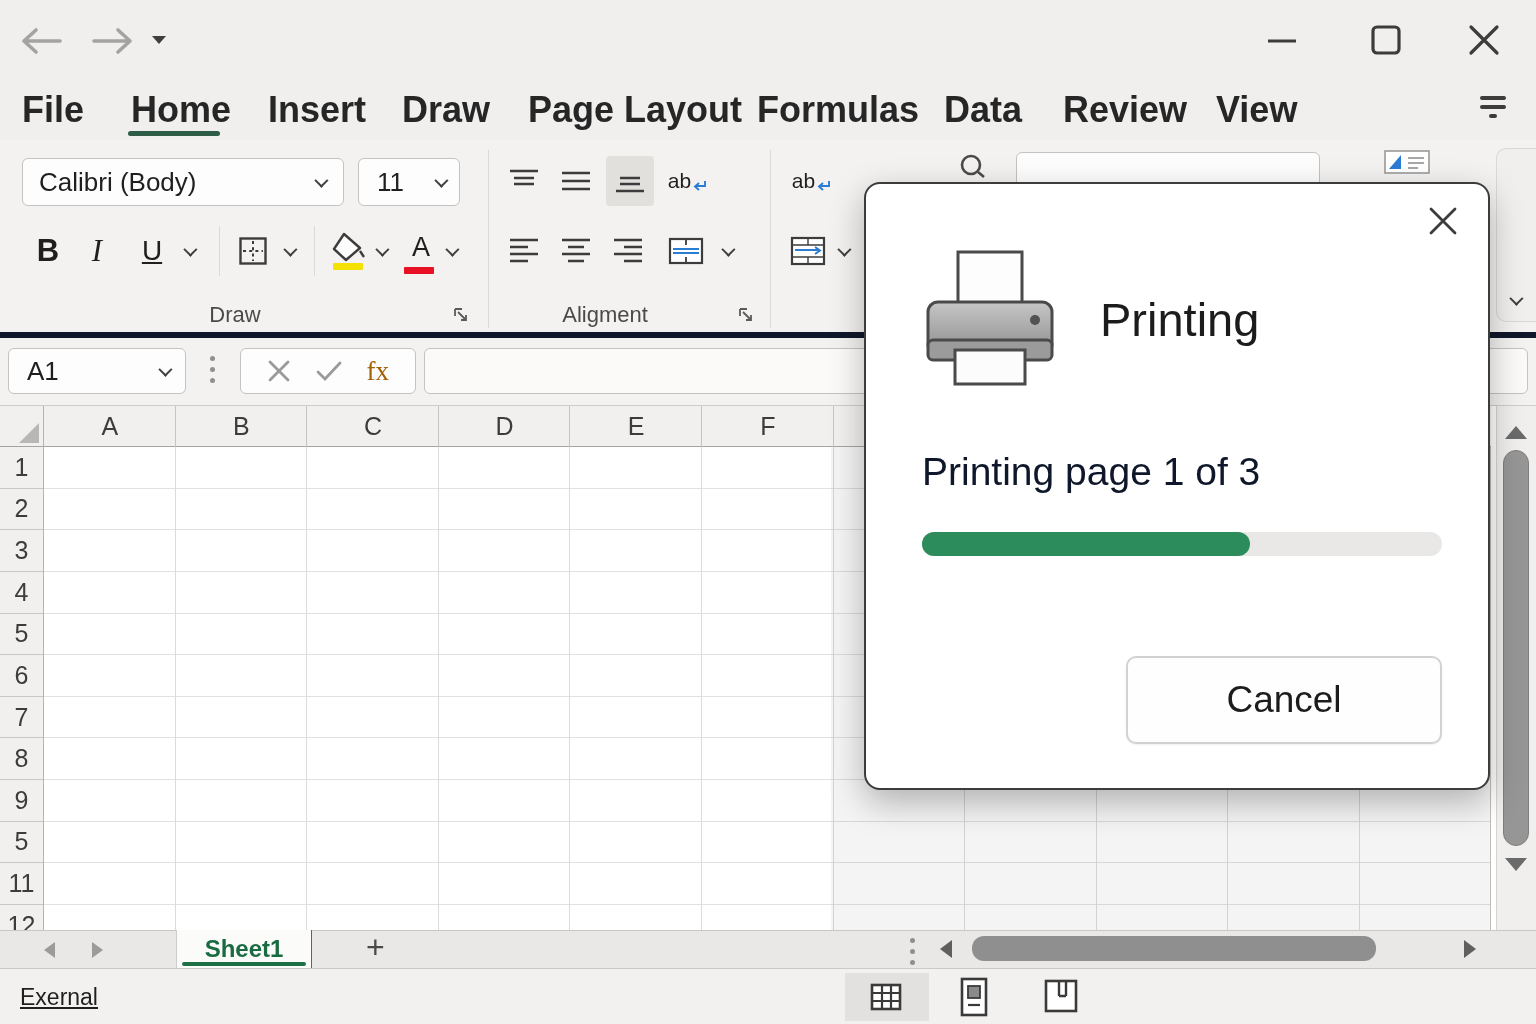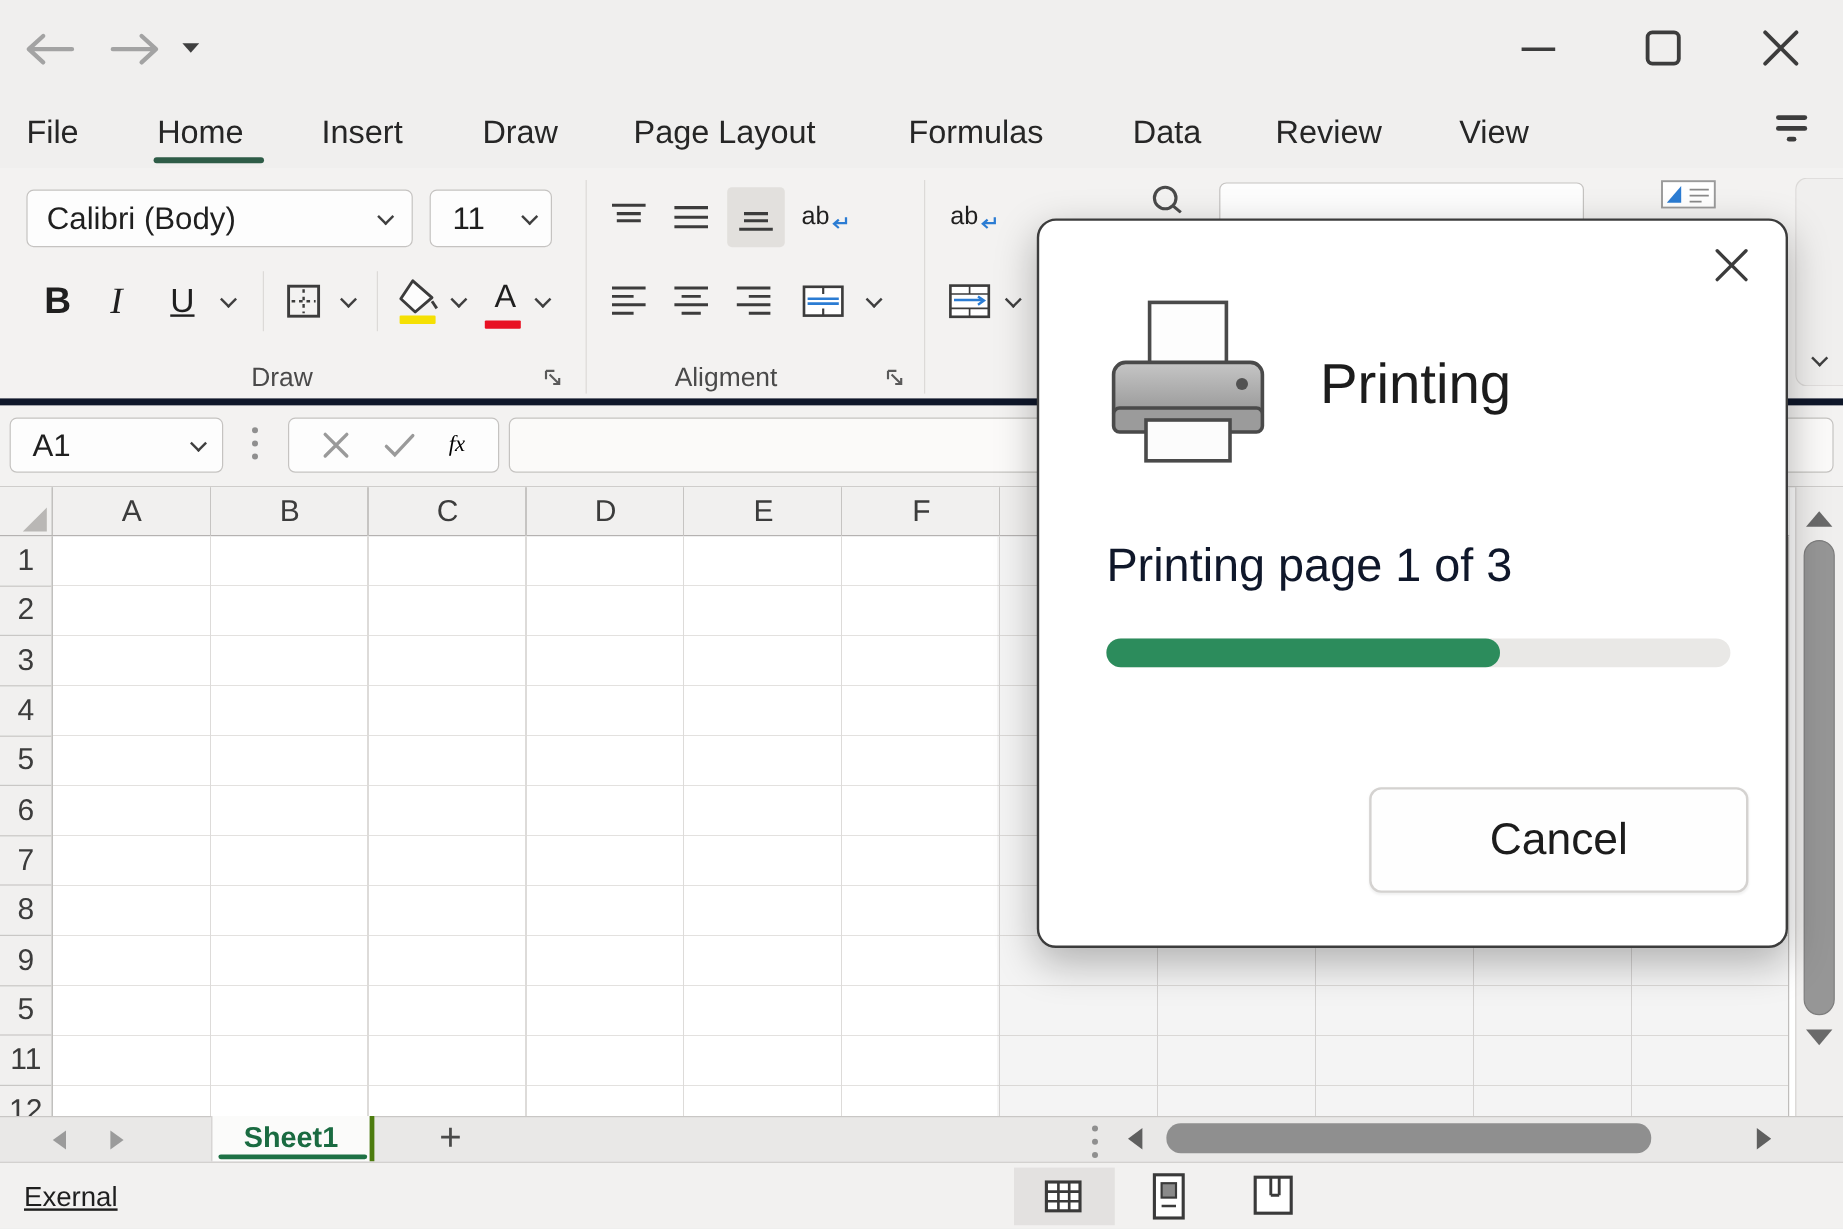--- a/index.html
+++ b/index.html
@@ -9,21 +9,21 @@
     font-family:"Liberation Sans", sans-serif; color:#1f1f1f; background:#fff;
   }
   
   .titlebar{ position:absolute; left:0; top:0; width:1536px; height:80px; background:#f0efee; }
   .nav-arrow{ position:absolute; top:26px; }
   .title-caret{ position:absolute; left:152px; top:36px; width:0; height:0;
     border-left:7px solid transparent; border-right:7px solid transparent; border-top:8px solid #3f3f3f; }
   .win-title{ position:absolute; left:214px; top:24px; font-size:31px; color:#1d1d1d; }
   .win-btn{ position:absolute; top:22px; width:40px; height:36px; display:flex; align-items:center; justify-content:center; }
   .menubar{ position:absolute; left:0; top:80px; width:1536px; height:60px; background:#f0efee; }
-  .menu-tab{ position:absolute; top:0; height:60px; display:flex; align-items:center; font-size:27px; color:#262626; cursor:default; }
+  .menu-tab{ position:absolute; top:0; height:60px; display:flex; align-items:center; font-size:36px; color:#262626; cursor:default;font-weight:bold; }
   .menu-underline{ position:absolute; left:128px; top:51px; width:92px; height:5px; background:#2e5c47; border-radius:3px; }
   .ribbon-opts{ position:absolute; right:26px; top:16px; width:30px; height:28px; }
   .ribbon-opts i{ display:block; background:#3c3c3c; border-radius:2px; }
 
   
   .ribbon{ position:absolute; left:0; top:140px; width:1536px; height:198px; background:#f3f2f1; border-bottom:6px solid #0f172a; }
   .combo{ position:absolute; background:#fdfdfd; border:1px solid #c5c3c1; border-radius:6px; display:flex; align-items:center; font-size:26px; color:#1f1f1f; }
   .chev{ display:inline-block; width:10px; height:10px; border-right:2.2px solid #3f3f3f; border-bottom:2.2px solid #3f3f3f; transform:rotate(45deg) translateY(-2px); }
   .rbtn{ position:absolute; display:flex; align-items:center; justify-content:center; border-radius:4px; }
   .rbtn.sel{ background:#e2e0dd; }
@@ -58,42 +58,42 @@
   .grid-tint{ position:absolute; left:831px; top:447px; width:660px; height:483px; background:rgba(120,120,120,0.08); }
 
   
   .vscroll{ position:absolute; left:1496px; top:406px; width:40px; height:524px; background:#f0efee; border-left:1px solid #d6d4d2; }
   .tri-up{ width:0; height:0; border-left:11px solid transparent; border-right:11px solid transparent; border-bottom:13px solid #6a6a6a; }
   .tri-down{ width:0; height:0; border-left:11px solid transparent; border-right:11px solid transparent; border-top:13px solid #6a6a6a; }
   .vthumb{ position:absolute; left:6px; top:44px; width:26px; height:396px; background:#969696; border:1px solid #7d7d7d; border-radius:13px; }
 
   
   .sheetbar{ position:absolute; left:0; top:930px; width:1536px; height:38px; background:#e9e8e7; border-top:1px solid #c9c7c5; }
-  .tab-active{ position:absolute; left:176px; top:-1px; width:136px; height:38px; background:#fbfbfa; border-left:1px solid #cfcdcb; border-right:4px solid #4d7c0f; display:flex; align-items:center; justify-content:center; font-size:24px; font-weight:bold; color:#1a6b41; }
+  .tab-active{ position:absolute; left:176px; top:-1px; width:136px; height:38px; background:#fbfbfa; border-left:1px solid #cfcdcb; border-right:1px solid #4d7c0f; display:flex; align-items:center; justify-content:center; font-size:24px; font-weight:bold; color:#1a6b41; }
   .tab-underline{ position:absolute; left:182px; top:31px; width:124px; height:4px; background:#1e7145; border-radius:2px; }
   .sheet-tri-l{ width:0; height:0; border-top:8px solid transparent; border-bottom:8px solid transparent; border-right:11px solid #9b9b9b; }
   .sheet-tri-r{ width:0; height:0; border-top:8px solid transparent; border-bottom:8px solid transparent; border-left:11px solid #9b9b9b; }
   .hs-tri-l{ width:0; height:0; border-top:9px solid transparent; border-bottom:9px solid transparent; border-right:12px solid #5f5f5f; }
   .hs-tri-r{ width:0; height:0; border-top:9px solid transparent; border-bottom:9px solid transparent; border-left:12px solid #5f5f5f; }
   .hthumb{ position:absolute; left:972px; top:5px; width:404px; height:25px; background:#8f8f8f; border-radius:12px; }
 
   
   .statusbar{ position:absolute; left:0; top:968px; width:1536px; height:56px; background:#f2f1f0; border-top:1px solid #cbc9c7; }
   .status-text{ position:absolute; left:20px; top:0; height:56px; display:flex; align-items:center; font-size:23px; color:#1f1f1f;text-decoration:underline; }
   .view-hl{ position:absolute; left:845px; top:4px; width:84px; height:48px; background:#e3e1e0; }
   .view-btn{ position:absolute; top:6px; width:60px; height:44px; display:flex; align-items:center; justify-content:center; }
 
   
   .dialog{ position:absolute; left:864px; top:182px; width:626px; height:608px; background:#ffffff; border:2.5px solid #3c3c3c; border-radius:16px; box-shadow:0 12px 34px rgba(0,0,0,0.28); z-index:50; }
   .dlg-close{ position:absolute; right:26px; top:18px; width:38px; height:38px; display:flex; align-items:center; justify-content:center; }
   .dlg-title{ position:absolute; left:234px; top:108px; font-size:47px; color:#1c1c1c; }
   .dlg-msg{ position:absolute; left:56px; top:266px; font-size:39px; color:#0f172a; }
   .dlg-progress{ position:absolute; left:56px; top:348px; width:520px; height:24px; background:#e9e8e6; border-radius:12px; }
   .dlg-progress-fill{ height:24px; background:#2c8c5c; border-radius:12px; }
-  .dlg-cancel{ position:absolute; left:260px; top:472px; width:316px; height:88px; background:#fefefe; border:2px solid #d4d2d0; border-radius:10px; display:flex; align-items:center; justify-content:center; font-size:37px; color:#1c1c1c; box-shadow:0 1px 2px rgba(0,0,0,0.06);margin-left:15px; }
+  .dlg-cancel{ position:absolute; left:260px; top:472px; width:316px; height:88px; background:#fefefe; border:2px solid #d4d2d0; border-radius:10px; display:flex; align-items:center; justify-content:center; font-size:37px; color:#1c1c1c; box-shadow:0 1px 2px rgba(0,0,0,0.06); }
 </style>
 </head>
 <body>
 
 <div class="screen">
 
   <div class="titlebar">
     <span class="nav-arrow" style="left:18px">
       <svg width="46" height="30">
           <path d="M42 15 H7 M18 4 L6 15 L18 26" stroke="#a3a3a3" stroke-width="3.6" fill="none" stroke-linecap="round" stroke-linejoin="round"></path>
@@ -287,21 +287,21 @@
         <i></i>
         <i></i>
     </span>
     <div class="combo" style="left:240px;top:10px;width:176px;height:46px;justify-content:space-around;padding:0 14px">
       <svg width="24" height="24">
           <path d="M3 3 L21 21 M21 3 L3 21" stroke="#9a9a9a" stroke-width="2.8" stroke-linecap="round"></path>
         </svg>
       <svg width="28" height="22">
           <path d="M3 12 L10 19 L25 3" stroke="#9a9a9a" stroke-width="2.8" fill="none" stroke-linecap="round"></path>
         </svg>
-      <span style="font-family:'Liberation Serif',serif;font-style:italic;font-size:19px;color:#000000">fx</span>
+      <span style="font-family:'Liberation Serif',serif;font-size:27px;color:#a16207">fx</span>
     </div>
     <div class="combo" style="left:424px;top:10px;width:1104px;height:46px;background:#fbfaf9"></div>
   </div>
 
   <div class="colheaders">
     <div class="corner-cell">
         <span class="corner-tri"></span>
       </div>
     <div class="seps"></div>
     <span class="colletter" style="left:44px">A</span>

